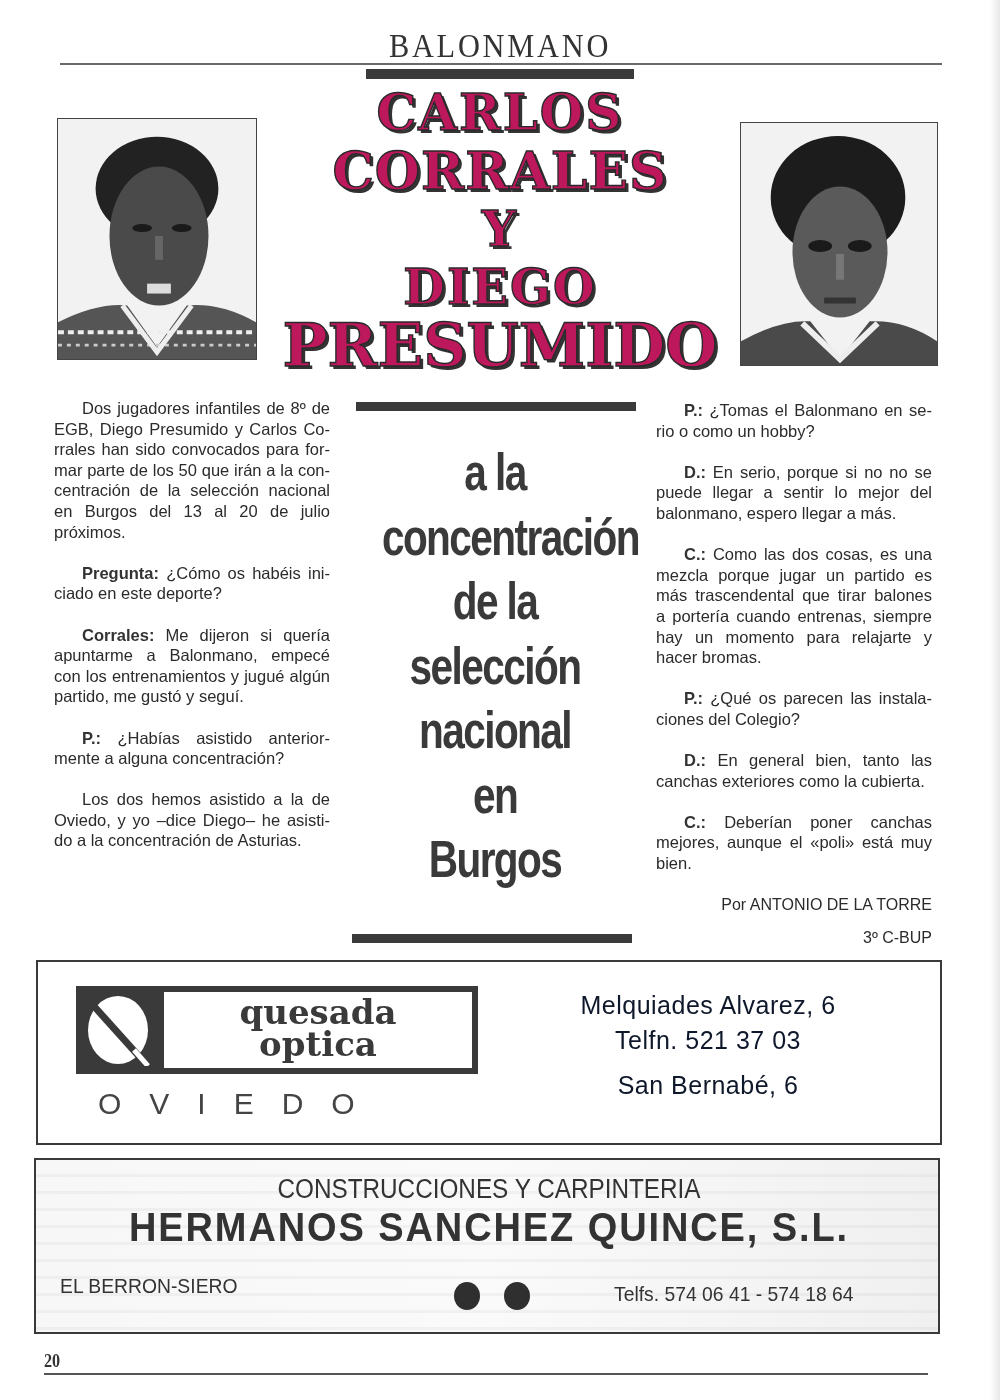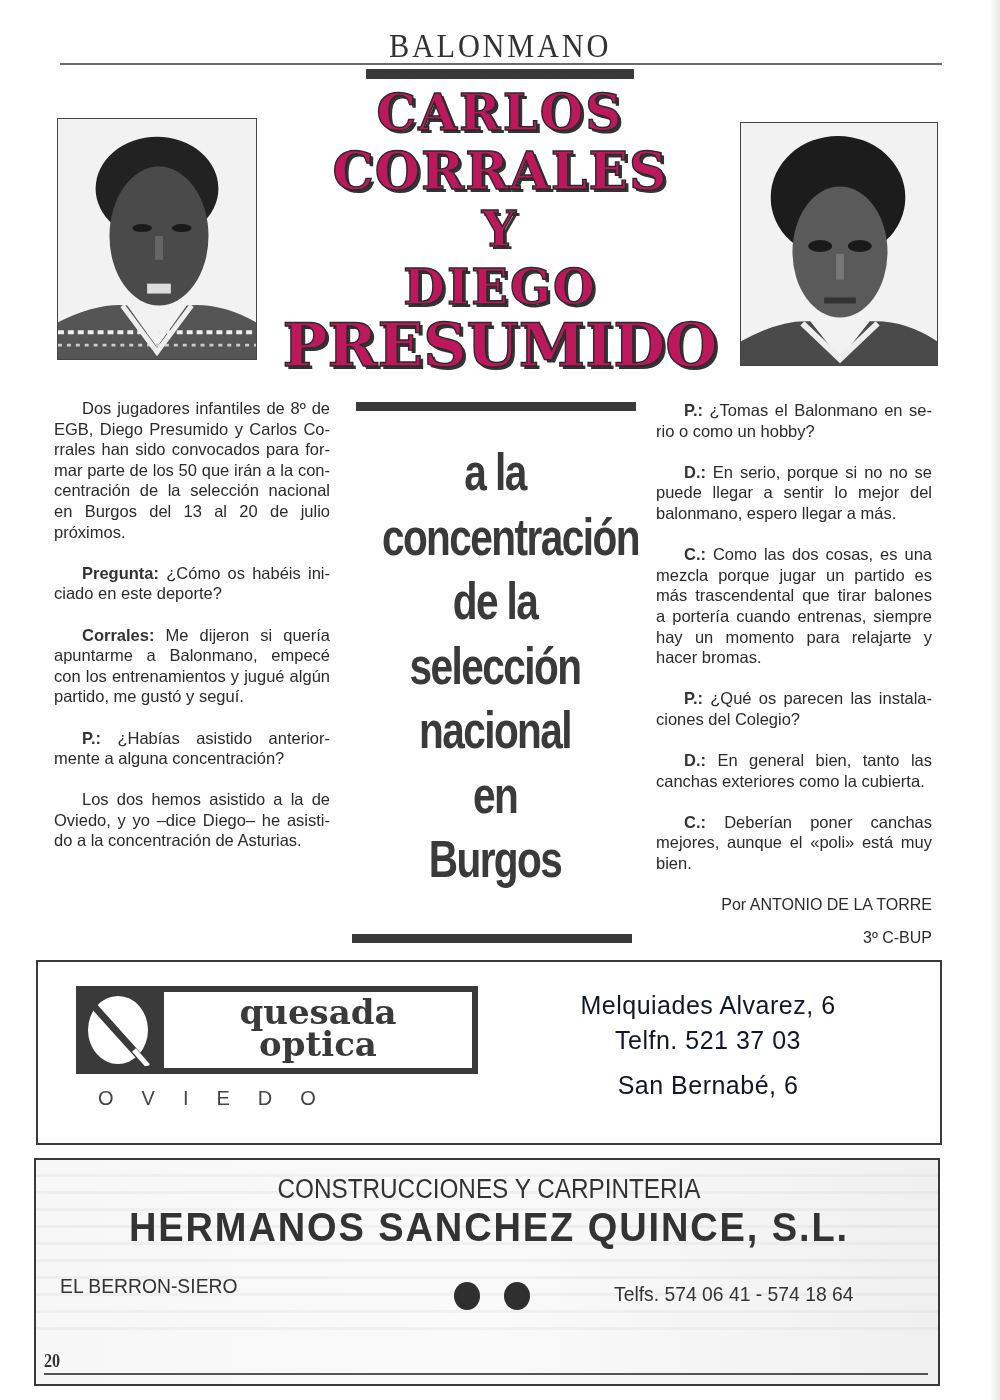--- a/index.html
+++ b/index.html
@@ -65,31 +65,31 @@
   .logo-circle {
     position: absolute; left: 8px; top: 8px; width: 72px; height: 72px;
   }
   .logo-text-box {
     position: absolute; left: 88px; top: 6px; width: 308px; height: 76px; background: #fff;
     text-align: center; font-family: "DejaVu Serif", serif; font-weight: bold; color: #3a3a3a;
     font-size: 34px; line-height: 32px; padding-top: 4px;
   }
   .oviedo {
     position: absolute; left: 60px; top: 125px; width: 340px; text-align: left;
-    font-family: "Liberation Sans", sans-serif; font-size: 20px; letter-spacing: 28px; color: #444;
+    font-family: "Liberation Sans", sans-serif; font-size: 30px; letter-spacing: 28px; color: #444;
   }
   .ad1-addr {
     position: absolute; left: 470px; top: 26px; width: 400px; text-align: center;
     font-family: "Liberation Sans", sans-serif; font-size: 25px; line-height: 35px; color: #0f172a;
     letter-spacing: 0.5px;
   }
   .ad1-addr .gap { height: 10px; }
 
   .ad2 {
-    position: absolute; left: 34px; top: 1158px; width: 906px; height: 228px;
+    position: absolute; left: 34px; top: 1158px; width: 906px; height: 176px;
     border: 2px solid #3a3a3a; background: linear-gradient(to right, #f7f7f7 0%, #fafafa 50%, #f0f0f0 100%);
     overflow: hidden;
   }
   .ad2-bleed {
     position: absolute; left: 0; top: 0; width: 906px; height: 176px;
     background:
       repeating-linear-gradient(to bottom, rgba(0,0,0,0) 0px, rgba(0,0,0,0) 14px, rgba(0,0,0,0.035) 14px, rgba(0,0,0,0.035) 17px);
   }
   .ad2-sub {
     position: absolute; left: 0; top: 14px; width: 906px; text-align: center;

